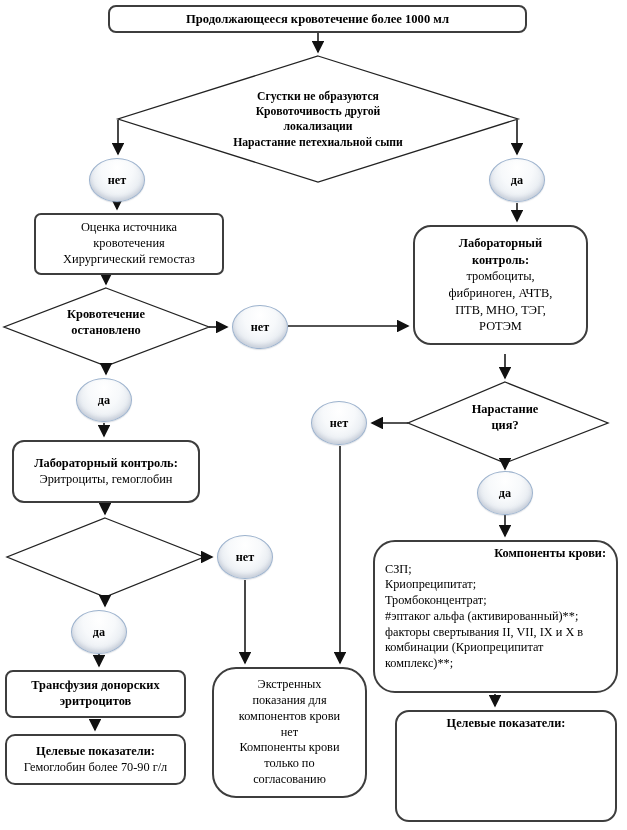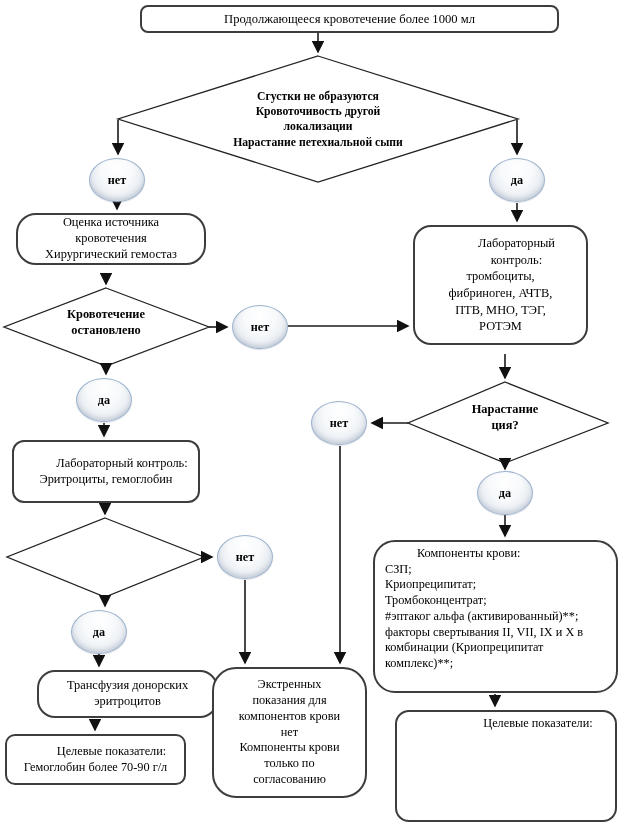--- a/index.html
+++ b/index.html
@@ -8,21 +8,21 @@
     font-family:"Liberation Serif","DejaVu Serif",serif; color:#000;
     overflow:hidden;
   }
   .layer { position:absolute; left:0; top:0; width:627px; height:830px; }
   .node {
     position:absolute; background:#fff; border:2px solid #3d3d3d;
     display:flex; flex-direction:column; align-items:center; justify-content:center;
     text-align:center; line-height:1.28; font-size:12.4px; box-sizing:border-box;
   }
   .pre { white-space:pre-line; }
-  .bold { font-weight:normal;margin-left:32px; }
+  .bold { font-weight:bold; }
   .left-align { align-items:flex-start; text-align:left; }
   .dtext {
     position:absolute; text-align:center; font-weight:bold; line-height:1.3;
     font-size:12.4px; white-space:pre-line;
   }
   .oval {
     position:absolute; width:56px; height:44px; border-radius:50%;
     border:1.6px solid #9cb2cd;
     background:radial-gradient(ellipse at 50% 22%, #ffffff 0%, #f7f9fb 42%, #e4e9ef 78%, #ccd4de 100%);
     box-shadow: inset 0 -3px 4px rgba(140,152,175,0.35), 0 1px 1px rgba(120,130,150,0.25);
@@ -75,30 +75,30 @@
 
   <div class="dtext" style="left:36px; top:306px; width:140px;">Кровотечение
 остановлено</div>
   <div class="dtext" style="left:198px; top:89px; width:240px; font-size:11.7px;">Сгустки не образуются
 Кровоточивость другой
 локализации
 Нарастание петехиальной сыпи</div>
   <div class="dtext" style="left:445px; top:401px; width:120px;">Нарастание
 ция?</div>
 
-  <div class="node pre" style="left:16px; top:213px; width:190px; height:52px; border-radius:20px;">Оценка источника
+  <div class="node pre" style="left:34px; top:213px; width:190px; height:62px; border-radius:7px;">Оценка источника
 кровотечения
 Хирургический гемостаз</div>
 
   <div class="node" style="left:12px; top:440px; width:188px; height:63px; border-radius:12px;">
     <div class="bold pre">Лабораторный контроль:</div>
     <div class="pre">Эритроциты, гемоглобин</div>
   </div>
 
-  <div class="node bold pre" style="left:5px; top:670px; width:181px; height:48px; border-radius:18px;">Трансфузия донорских
+  <div class="node bold pre" style="left:5px; top:670px; width:181px; height:48px; border-radius:8px;">Трансфузия донорских
 эритроцитов</div>
 
   <div class="node" style="left:5px; top:734px; width:181px; height:51px; border-radius:10px; font-size:12.3px;">
     <div class="bold">Целевые показатели:</div>
     <div>Гемоглобин более 70-90 г/л</div>
   </div>
 
   <div class="node pre" style="left:212px; top:667px; width:155px; height:131px; border-radius:24px; font-size:12.3px;">Экстренных
 показания для
 компонентов крови
@@ -110,21 +110,21 @@
   <div class="node" style="left:413px; top:225px; width:175px; height:120px; border-radius:18px; line-height:1.35;">
     <div class="bold pre">Лабораторный
 контроль:</div>
     <div class="pre">тромбоциты,
 фибриноген, АЧТВ,
 ПТВ, МНО, ТЭГ,
 РОТЭМ</div>
   </div>
 
   <div class="node left-align" style="left:373px; top:540px; width:245px; height:153px; border-radius:22px; font-size:12.3px; padding:4px 10px; justify-content:flex-start;">
-    <div class="bold" style="width:100%; text-align:left;">Компоненты крови:</div>
+    <div class="bold" style="width:100%; text-align:right;">Компоненты крови:</div>
     <div class="pre">СЗП;
 Криопреципитат;
 Тромбоконцентрат;
 #эптаког альфа (активированный)**;
 факторы свертывания II, VII, IX и X в комбинации (Криопреципитат комплекс)**;</div>
   </div>
 
   <div class="node left-align" style="left:395px; top:710px; width:222px; height:112px; border-radius:14px; font-size:12.3px; padding:4px 10px; justify-content:flex-start;">
     <div class="bold" style="width:100%; text-align:center;">Целевые показатели:</div>
   </div>

